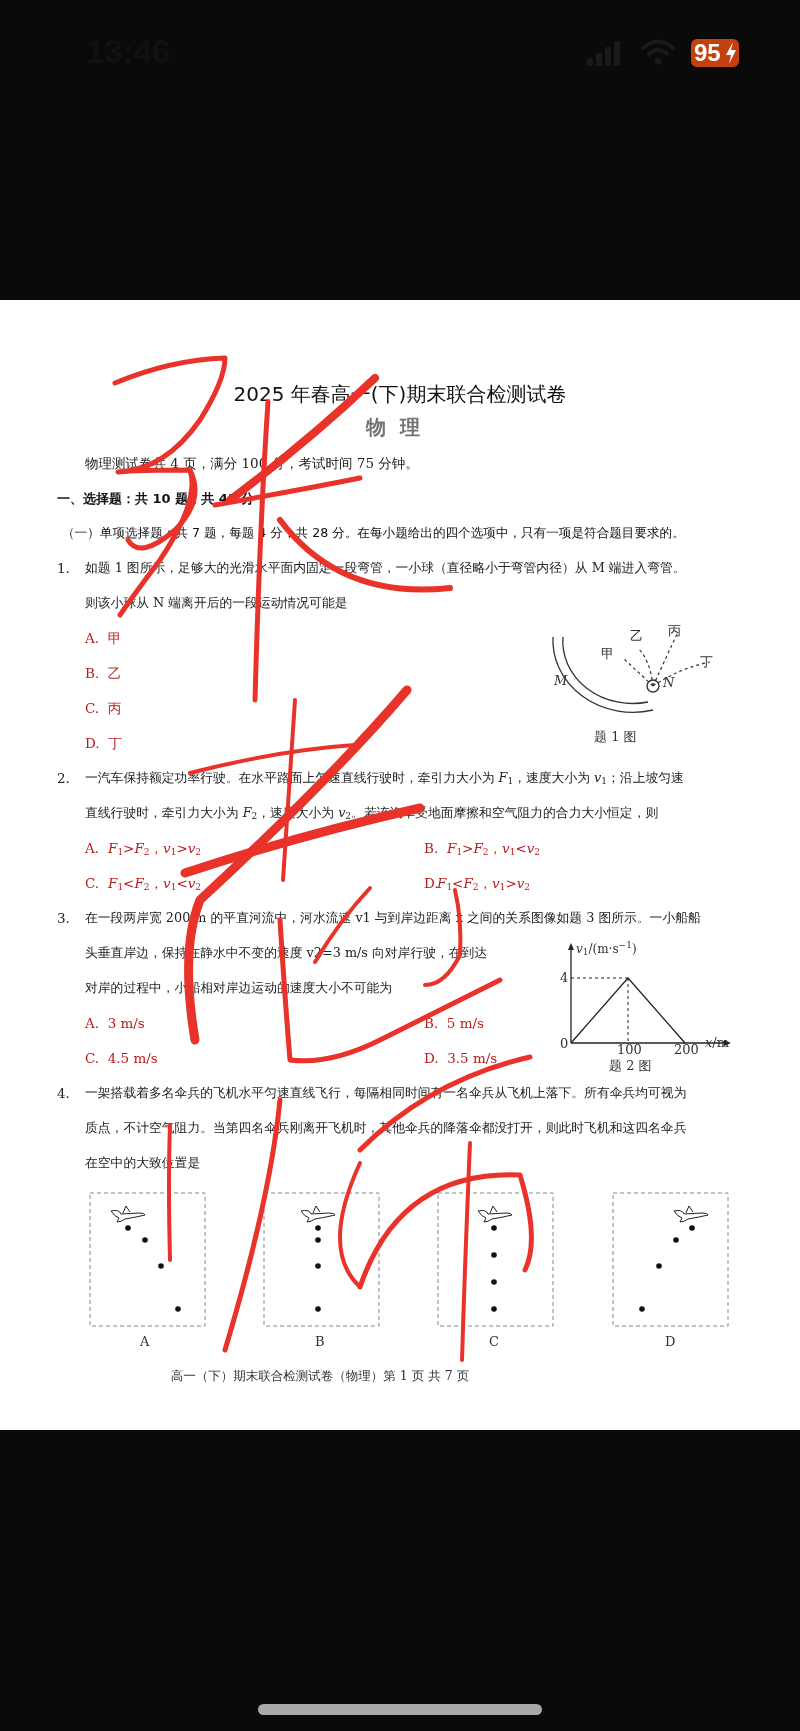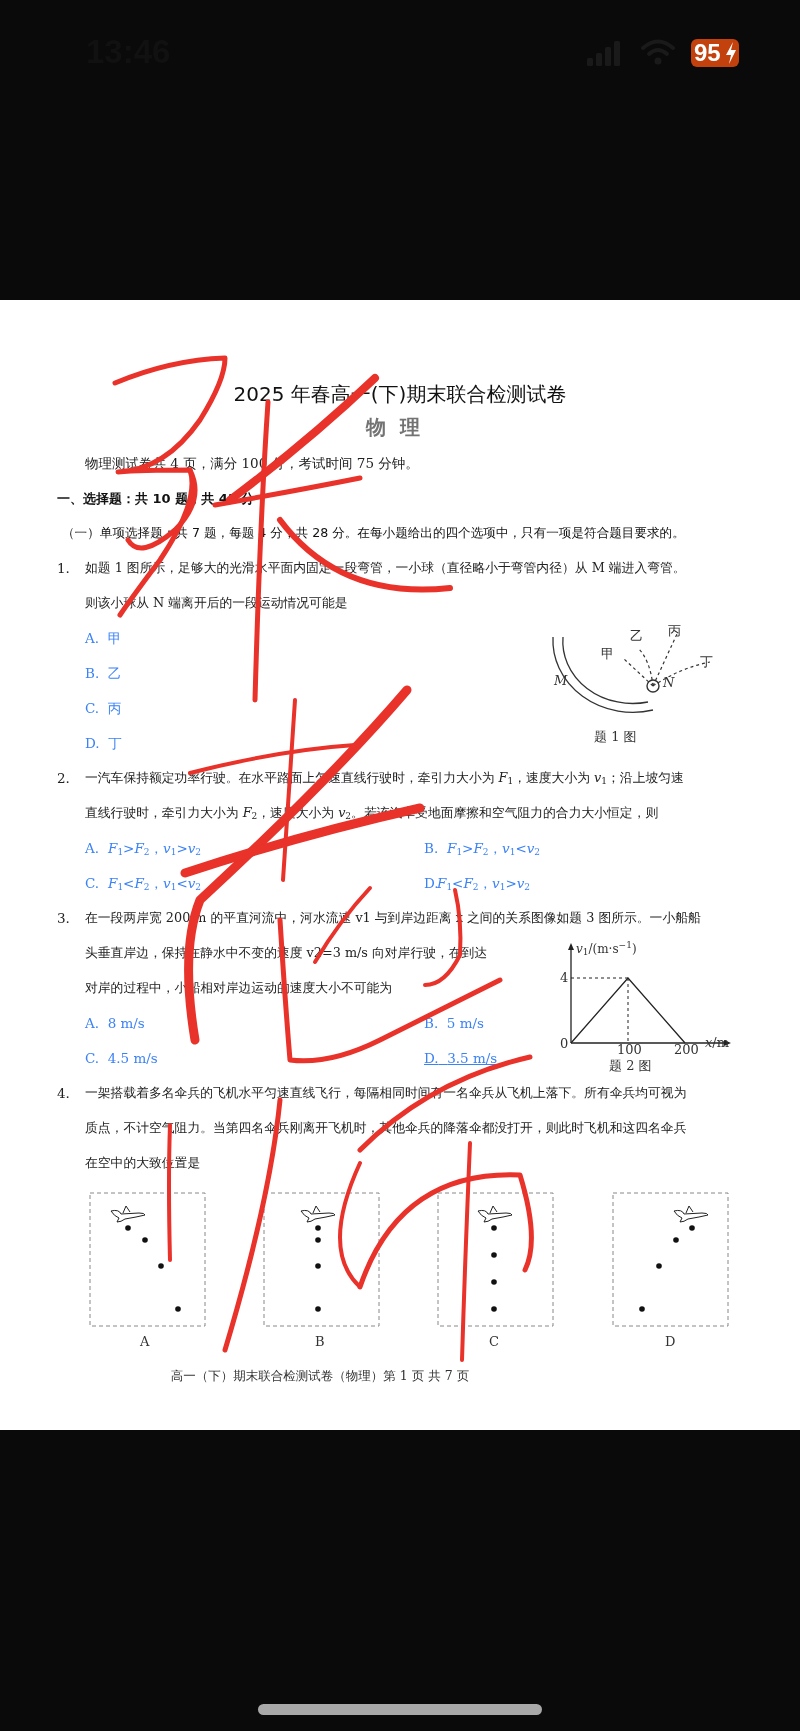--- a/index.html
+++ b/index.html
@@ -36,21 +36,21 @@
     left: 0; width: 800px; text-align: center; top: 81px;
     font-family: "DejaVu Sans", "Liberation Sans", sans-serif; font-size: 20px; color: #111;
   }
   .subject {
     left: 0; width: 800px; text-align: center; top: 114px;
     font-family: "DejaVu Sans", "Liberation Sans", sans-serif; font-size: 20px; font-weight: bold; color: #737373; letter-spacing: 14px;
   }
   .p { font-size: 13.5px; color: #222; }
   .bold { font-family: "DejaVu Sans", "Liberation Sans", sans-serif; font-weight: bold; font-size: 13px; color: #111; }
   .qnum { font-size: 13.5px; color: #222; }
-  .opt { font-size: 13.5px; color: #3b82f6; }
+  .opt { font-size: 13.5px; color: #b91c1c; }
   i { font-family: "DejaVu Serif", serif; }
   sub { font-size: 9px; vertical-align: -2px; }
   sup { font-size: 9px; }
   .caption { font-size: 13px; color: #333; }
   .footer { left: 0; width: 640px; text-align: center; top: 1068px; font-size: 12.5px; color: #333; }
 
   .overlay { position: absolute; left: 0; top: 0; width: 800px; height: 1731px; pointer-events: none; }
 
   .home-indicator {
     position: absolute; left: 258px; top: 1704px; width: 284px; height: 11px;
@@ -128,24 +128,24 @@
     <div class="abs opt" style="left:108px; top:575px;"><i>F</i><sub>1</sub>&lt;<i>F</i><sub>2</sub>，<i>v</i><sub>1</sub>&lt;<i>v</i><sub>2</sub></div>
     <div class="abs opt" style="left:424px; top:575px;">D.</div>
     <div class="abs opt" style="left:437px; top:575px;"><i>F</i><sub>1</sub>&lt;<i>F</i><sub>2</sub>，<i>v</i><sub>1</sub>&gt;<i>v</i><sub>2</sub></div>
   </div>
 
   <div>
     <div class="abs qnum" style="left:57px; top:610px;">3.</div>
     <div class="abs p" style="left:85px; top:610px; font-size:12.8px;">在一段两岸宽 200 m 的平直河流中，河水流速 v1 与到岸边距离 x 之间的关系图像如题 3 图所示。一小船船</div>
     <div class="abs p" style="left:85px; top:645px; font-size:12.8px;">头垂直岸边，保持在静水中不变的速度 v2=3 m/s 向对岸行驶，在到达</div>
     <div class="abs p" style="left:85px; top:680px; font-size:12.8px;">对岸的过程中，小船相对岸边运动的速度大小不可能为</div>
-    <div class="abs opt" style="left:85px; top:715px;"><span>A.</span>&nbsp;&nbsp;<span>8 m/s</span></div>
+    <div class="abs opt" style="left:85px; top:715px;"><span>A.</span>&nbsp;&nbsp;<span>3 m/s</span></div>
     <div class="abs opt" style="left:424px; top:715px;"><span>B.</span>&nbsp;&nbsp;<span>5 m/s</span></div>
     <div class="abs opt" style="left:85px; top:750px;"><span>C.</span>&nbsp;&nbsp;<span>4.5 m/s</span></div>
-    <div class="abs opt" style="left:424px; top:750px;text-decoration:underline;"><span>D.</span>&nbsp;&nbsp;<span>3.5 m/s</span></div>
+    <div class="abs opt" style="left:424px; top:750px;"><span>D.</span>&nbsp;&nbsp;<span>3.5 m/s</span></div>
 
     <svg class="abs" style="left:560px; top:640px;" width="180" height="110" viewBox="0 0 180 110">
       <line x1="11" y1="103" x2="11" y2="6" stroke="#222" stroke-width="1.3"></line>
       <path d="M8 10 L11 3 L14 10 Z" fill="#222"></path>
       <line x1="11" y1="103" x2="168" y2="103" stroke="#222" stroke-width="1.3"></line>
       <path d="M164 100 L171 103 L164 106 Z" fill="#222"></path>
       <line x1="11" y1="38" x2="68" y2="38" stroke="#222" stroke-width="1" stroke-dasharray="3,3"></line>
       <line x1="68" y1="38" x2="68" y2="103" stroke="#222" stroke-width="1" stroke-dasharray="3,3"></line>
       <polyline points="11,103 68,38 125,103" fill="none" stroke="#222" stroke-width="1.3"></polyline>
     </svg>

